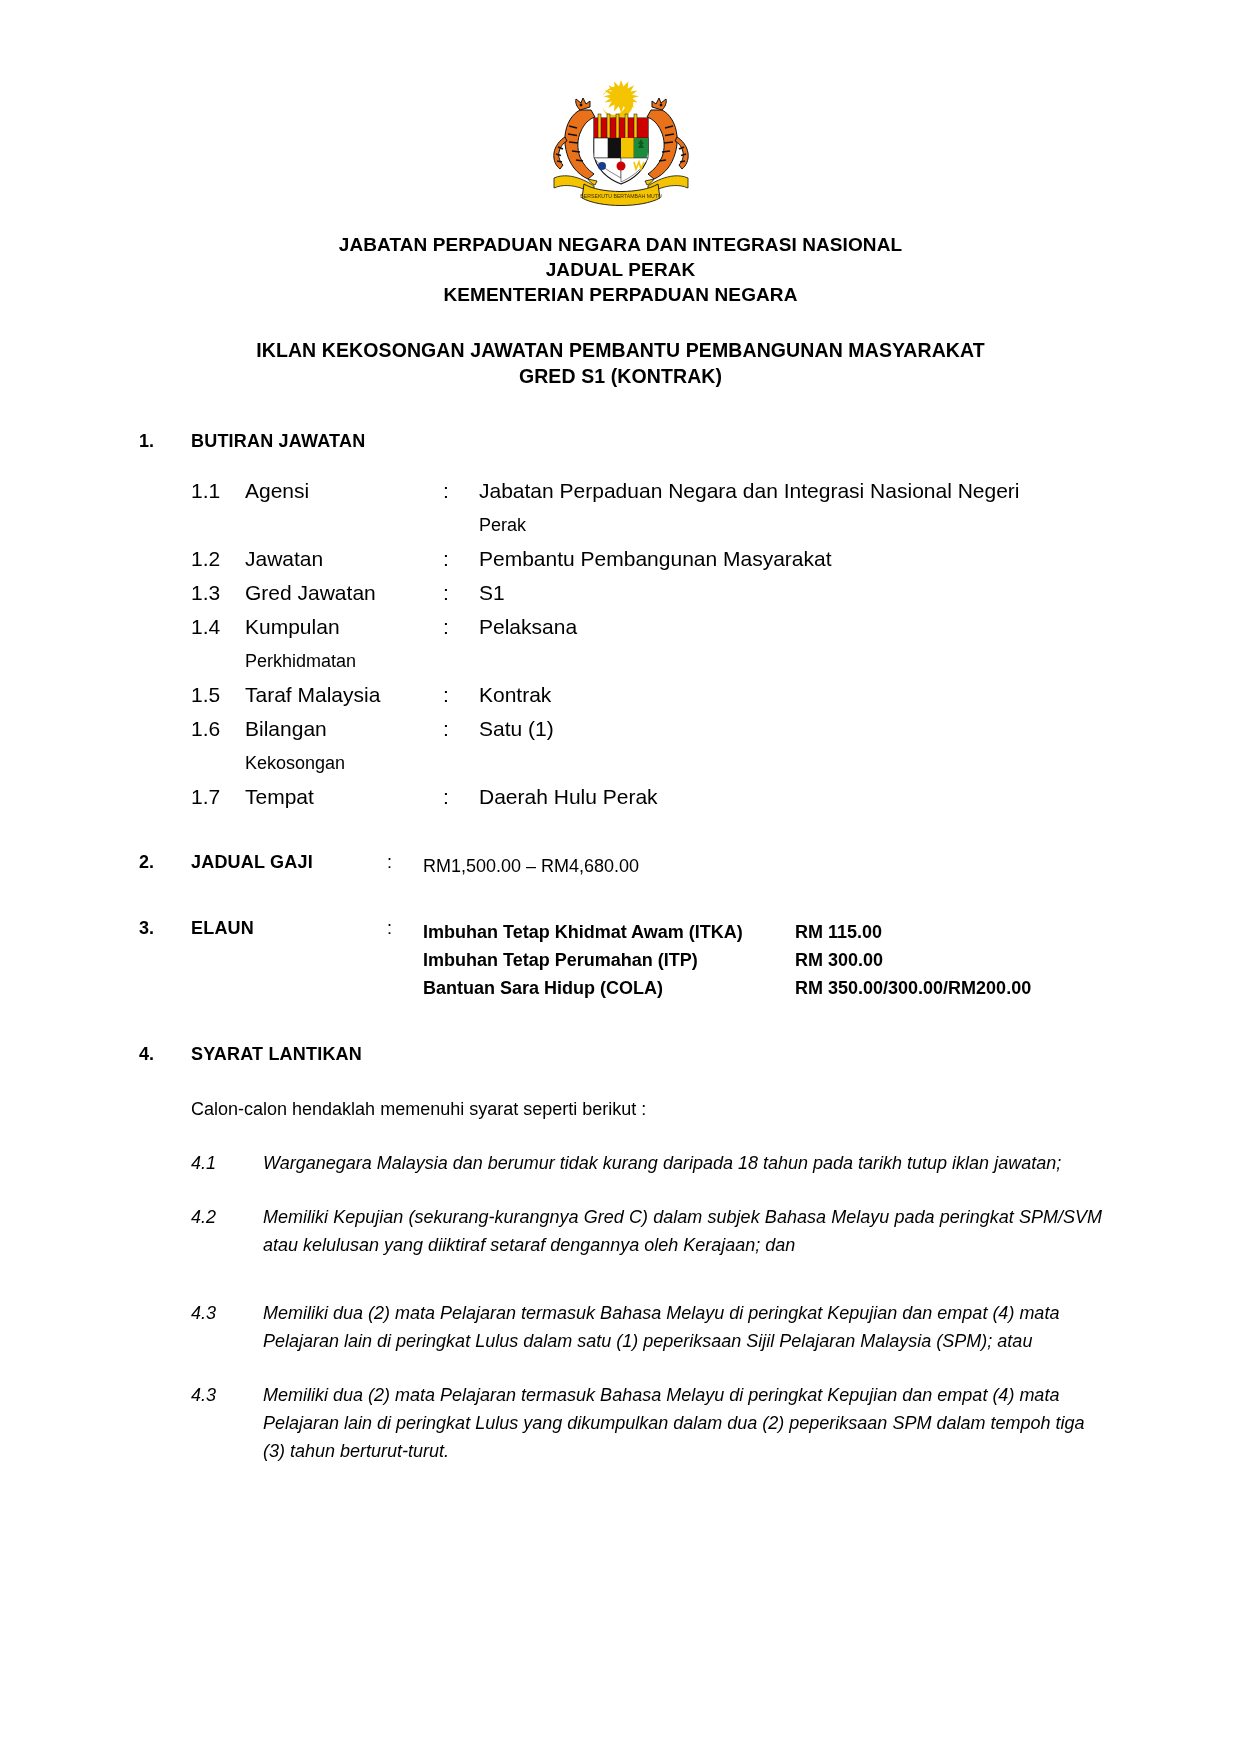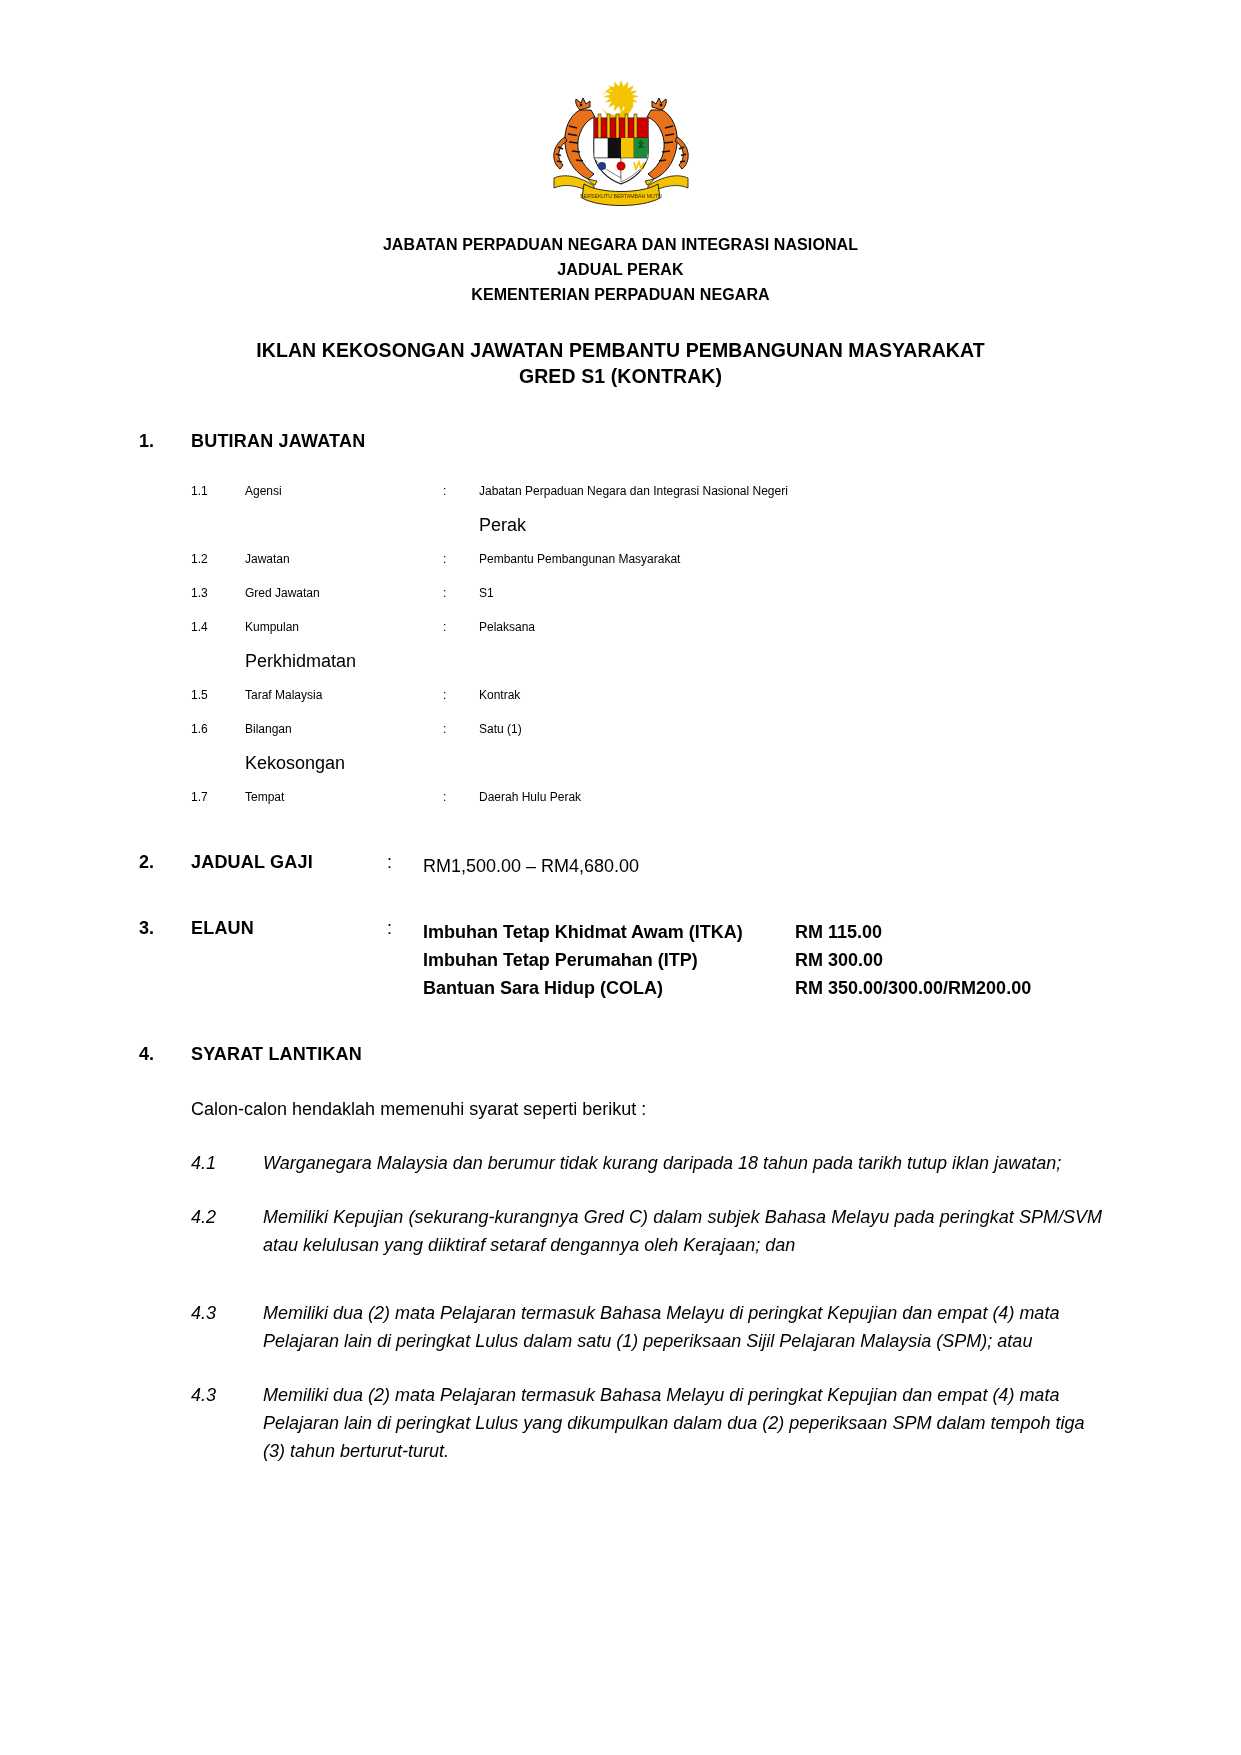--- a/index.html
+++ b/index.html
@@ -36,21 +36,21 @@
     height: 136px;
     display: block;
   }
 
   
   .org-block {
     text-align: center;
     margin-top: 22px;
   }
   .org-line {
-    font-size: 16px;
+    font-size: 19px;
     font-weight: bold;
     line-height: 25px;
     letter-spacing: 0.1px;
   }
   .ad-block {
     text-align: center;
     margin-top: 30px;
   }
   .ad-line {
     font-size: 19.5px;
@@ -83,21 +83,21 @@
 
   
   .details {
     margin-top: 22px;
     padding-left: 52px;
   }
   .drow {
     display: flex;
     align-items: flex-start;
     line-height: 34px;
-    font-size: 12px;
+    font-size: 21px;
   }
   .dnum {
     width: 54px;
     flex: 0 0 54px;
   }
   .dlabel {
     width: 198px;
     flex: 0 0 198px;
   }
   .dcolon {

